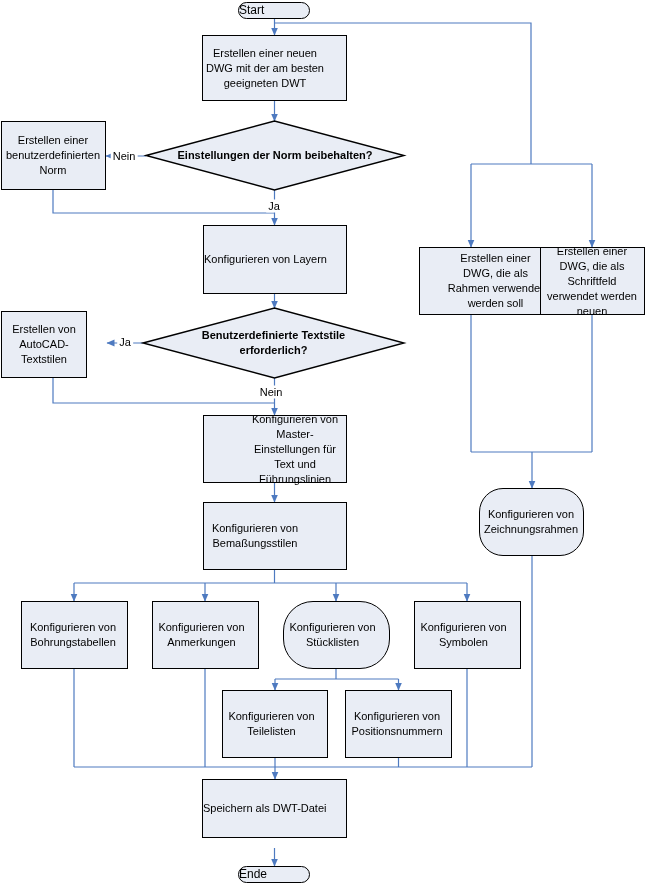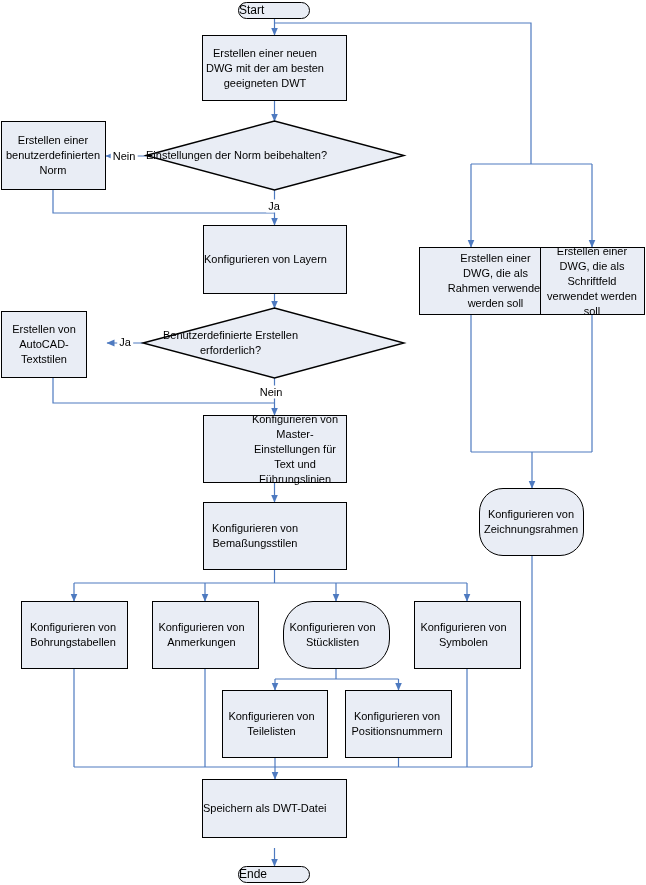--- a/index.html
+++ b/index.html
@@ -15,22 +15,22 @@
   .node{
     position:absolute; box-sizing:border-box;
     background:var(--node-fill); border:1.4px solid var(--node-border);
     display:flex; align-items:center; 
     text-align:center; font-size:11px; line-height:15px; z-index:2;
   }
   .node span{display:inline-block;}
   .stadium{border-radius:9px; font-size:12px;}
   .diamond-label{
     position:absolute; background:transparent; border:none;
-    display:flex; align-items:center; justify-content:flex-start;
-    text-align:center; font-size:11px; line-height:15px; z-index:2;
+    display:flex; align-items:center; justify-content:center;
+    text-align:center; font-size:11px; line-height:15px; z-index:2;font-weight:bold;
   }
   .edge-label{
     position:absolute; transform:translate(-50%,-50%);
     background:var(--background); padding:0 2px;
     font-size:11px; line-height:13px; z-index:3;
   }
   .diamond{fill:var(--node-fill); stroke:var(--node-border); stroke-width:1.4px;}
   .w95 span{max-width:97px;} .w100 span{max-width:102px;}
   .w118 span{max-width:124px;} .w134 span{max-width:134px;margin-left:40px;}
   .w170 span{max-width:175px;}
@@ -102,21 +102,21 @@
 
   <div class="node w100" style="left:1px;top:121px;width:105px;height:69px;">
       <span>Erstellen einer benutzerdefinierten Norm</span>
     </div>
 
   <div class="node" style="left:203px;top:225px;width:144px;height:69px;">
       <span>Konfigurieren von Layern</span>
     </div>
 
   <div class="diamond-label w170" style="left:143px;top:308px;width:261px;height:70px;">
-      <span>Benutzerdefinierte Erstellen erforderlich?</span>
+      <span>Benutzerdefinierte Textstile erforderlich?</span>
     </div>
 
   <div class="node w95" style="left:1px;top:311px;width:86px;height:67px;">
       <span>Erstellen von AutoCAD-Textstilen</span>
     </div>
 
   <div class="node w134" style="left:203px;top:415px;width:144px;height:68px;">
       <span>Konfigurieren von Master-Einstellungen für Text und Führungslinien</span>
     </div>
 
@@ -146,21 +146,21 @@
 
   <div class="node w100" style="left:345px;top:690px;width:107px;height:68px;">
       <span>Konfigurieren von Positionsnummern</span>
     </div>
 
   <div class="node w100" style="left:419px;top:247px;width:127px;height:68px;padding-left:26px;">
       <span>Erstellen einer DWG, die als Rahmen verwendet werden soll</span>
     </div>
 
   <div class="node w100" style="left:540px;top:247px;width:105px;height:68px;">
-      <span>Erstellen einer DWG, die als Schriftfeld verwendet werden soll</span>
+      <span>Erstellen einer DWG, die als Schriftfeld verwendet werden neuen</span>
     </div>
 
   <div class="node w100" style="left:479px;top:488px;width:105px;height:68px;border-radius:24px;">
       <span>Konfigurieren von Zeichnungsrahmen</span>
     </div>
 
   <div class="node" style="left:202px;top:779px;width:145px;height:59px;">
       <span>Speichern als DWT-Datei</span>
     </div>
 

